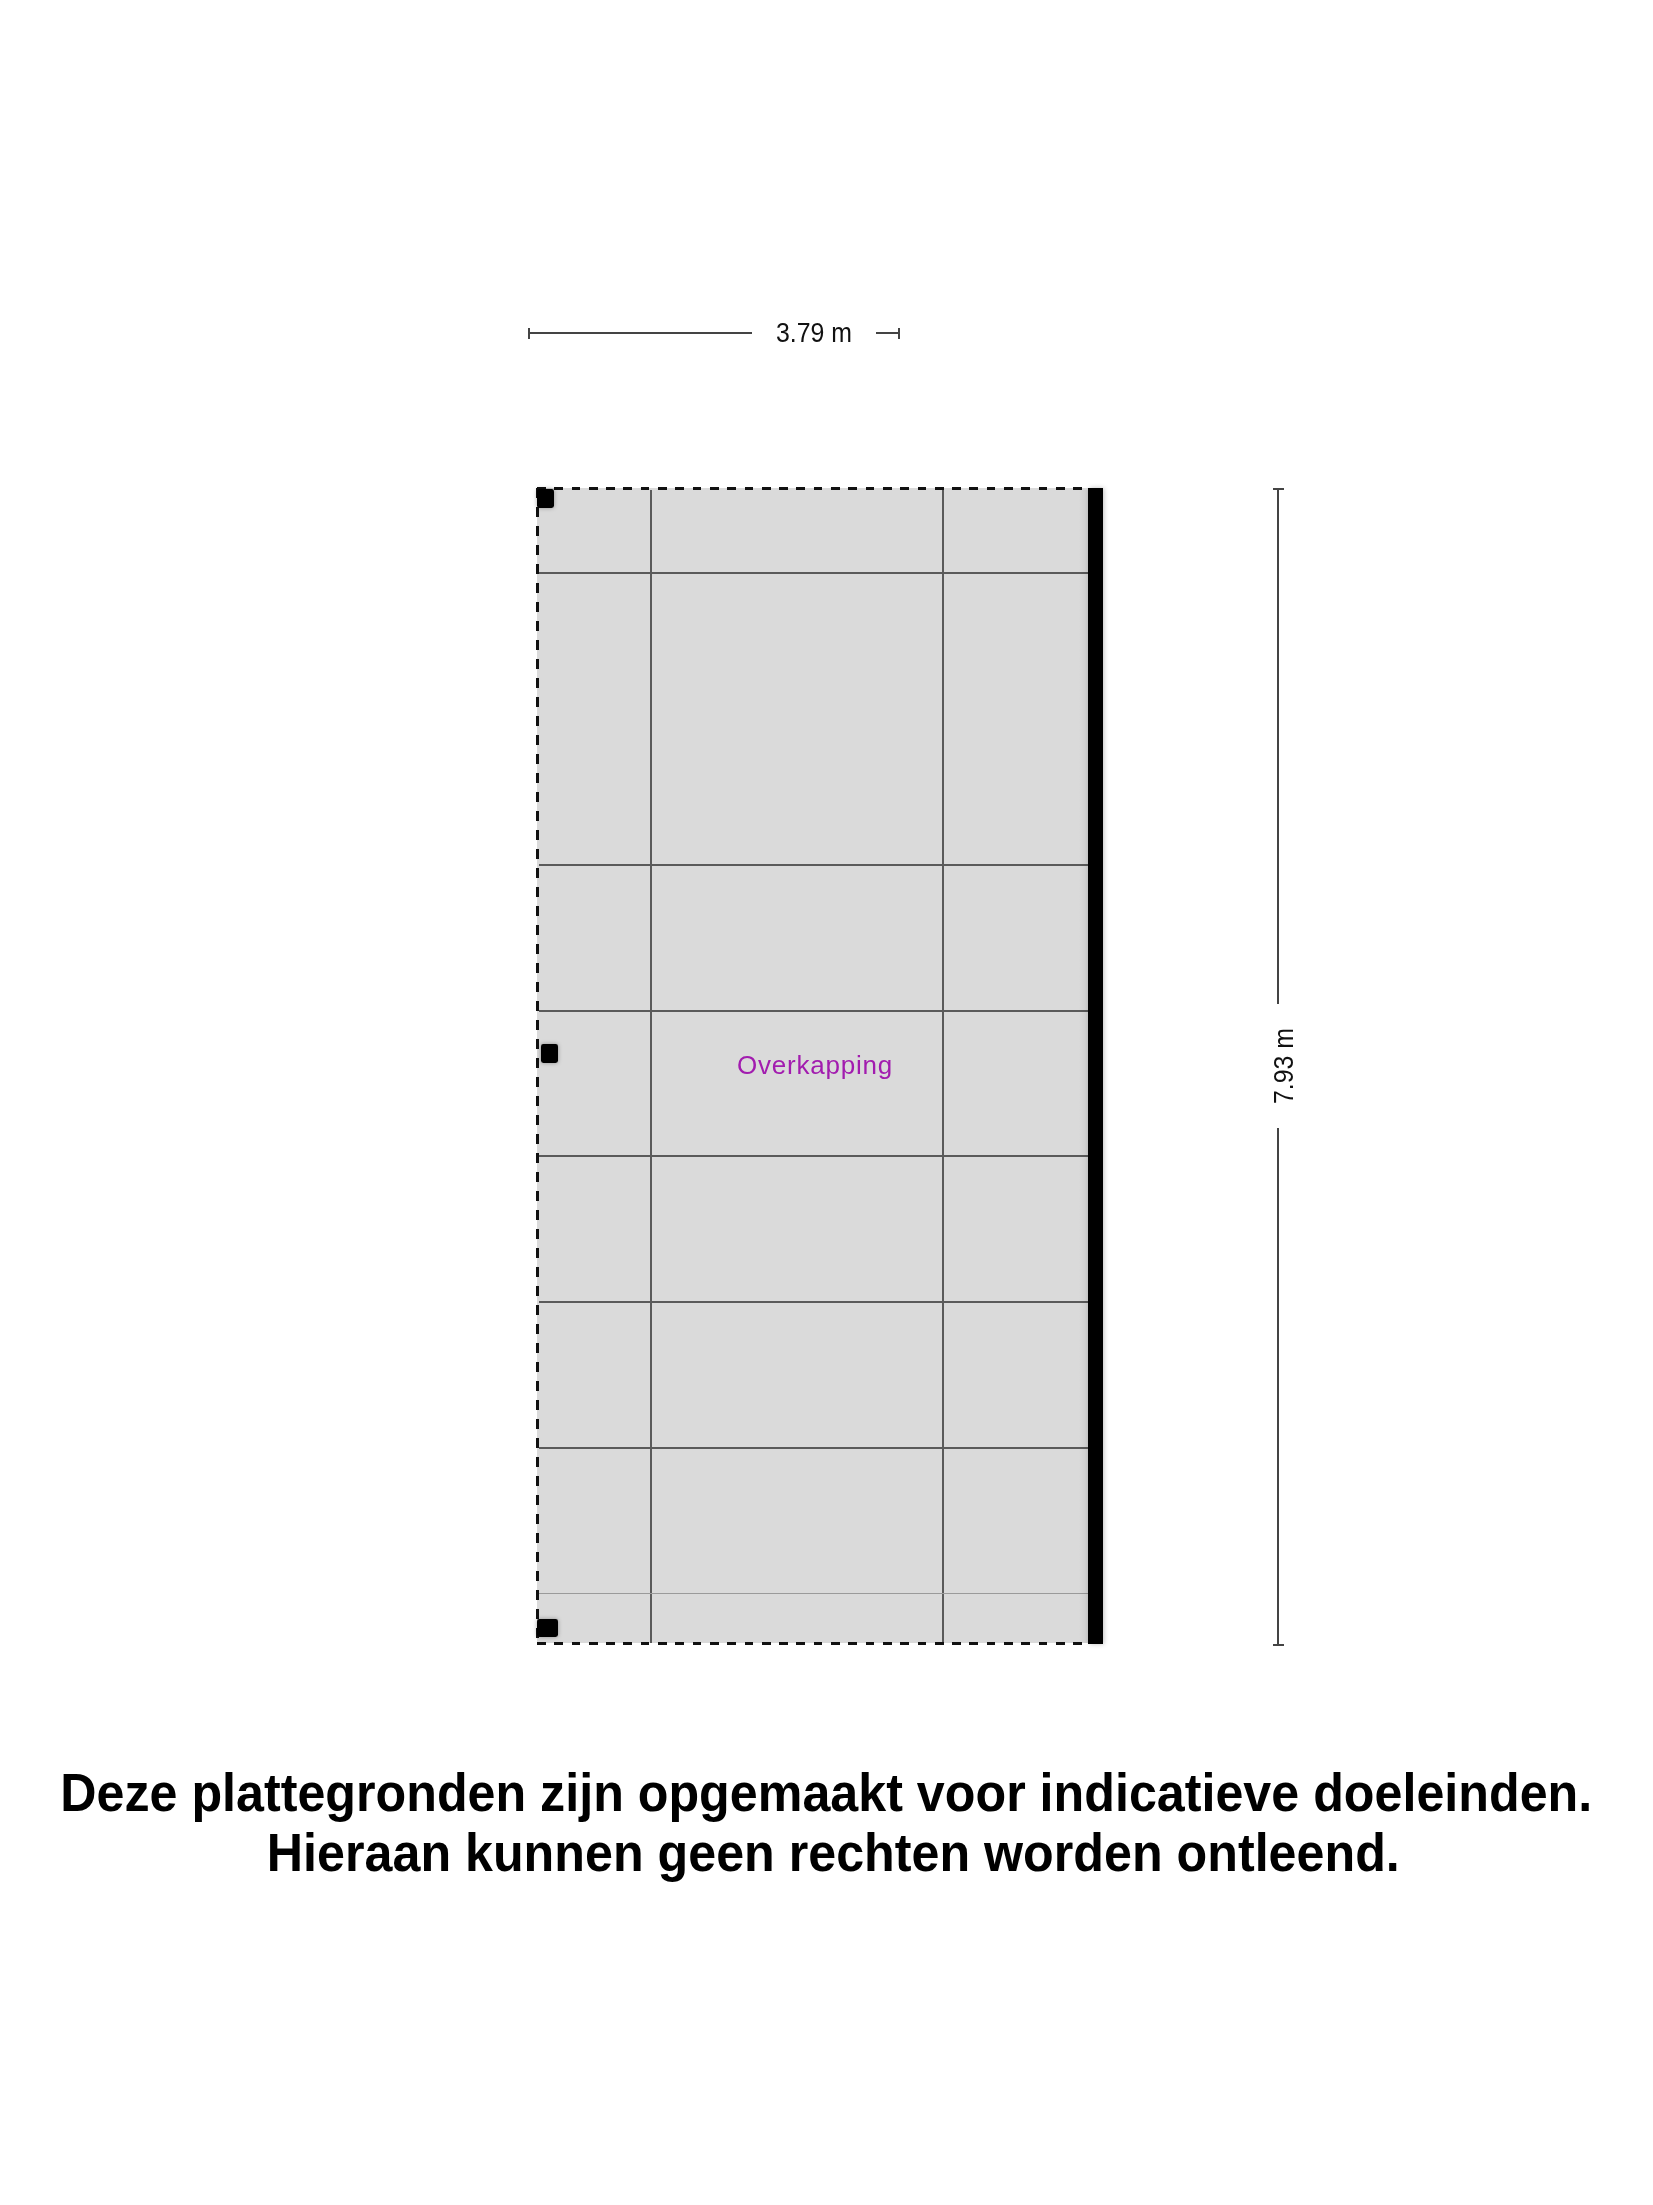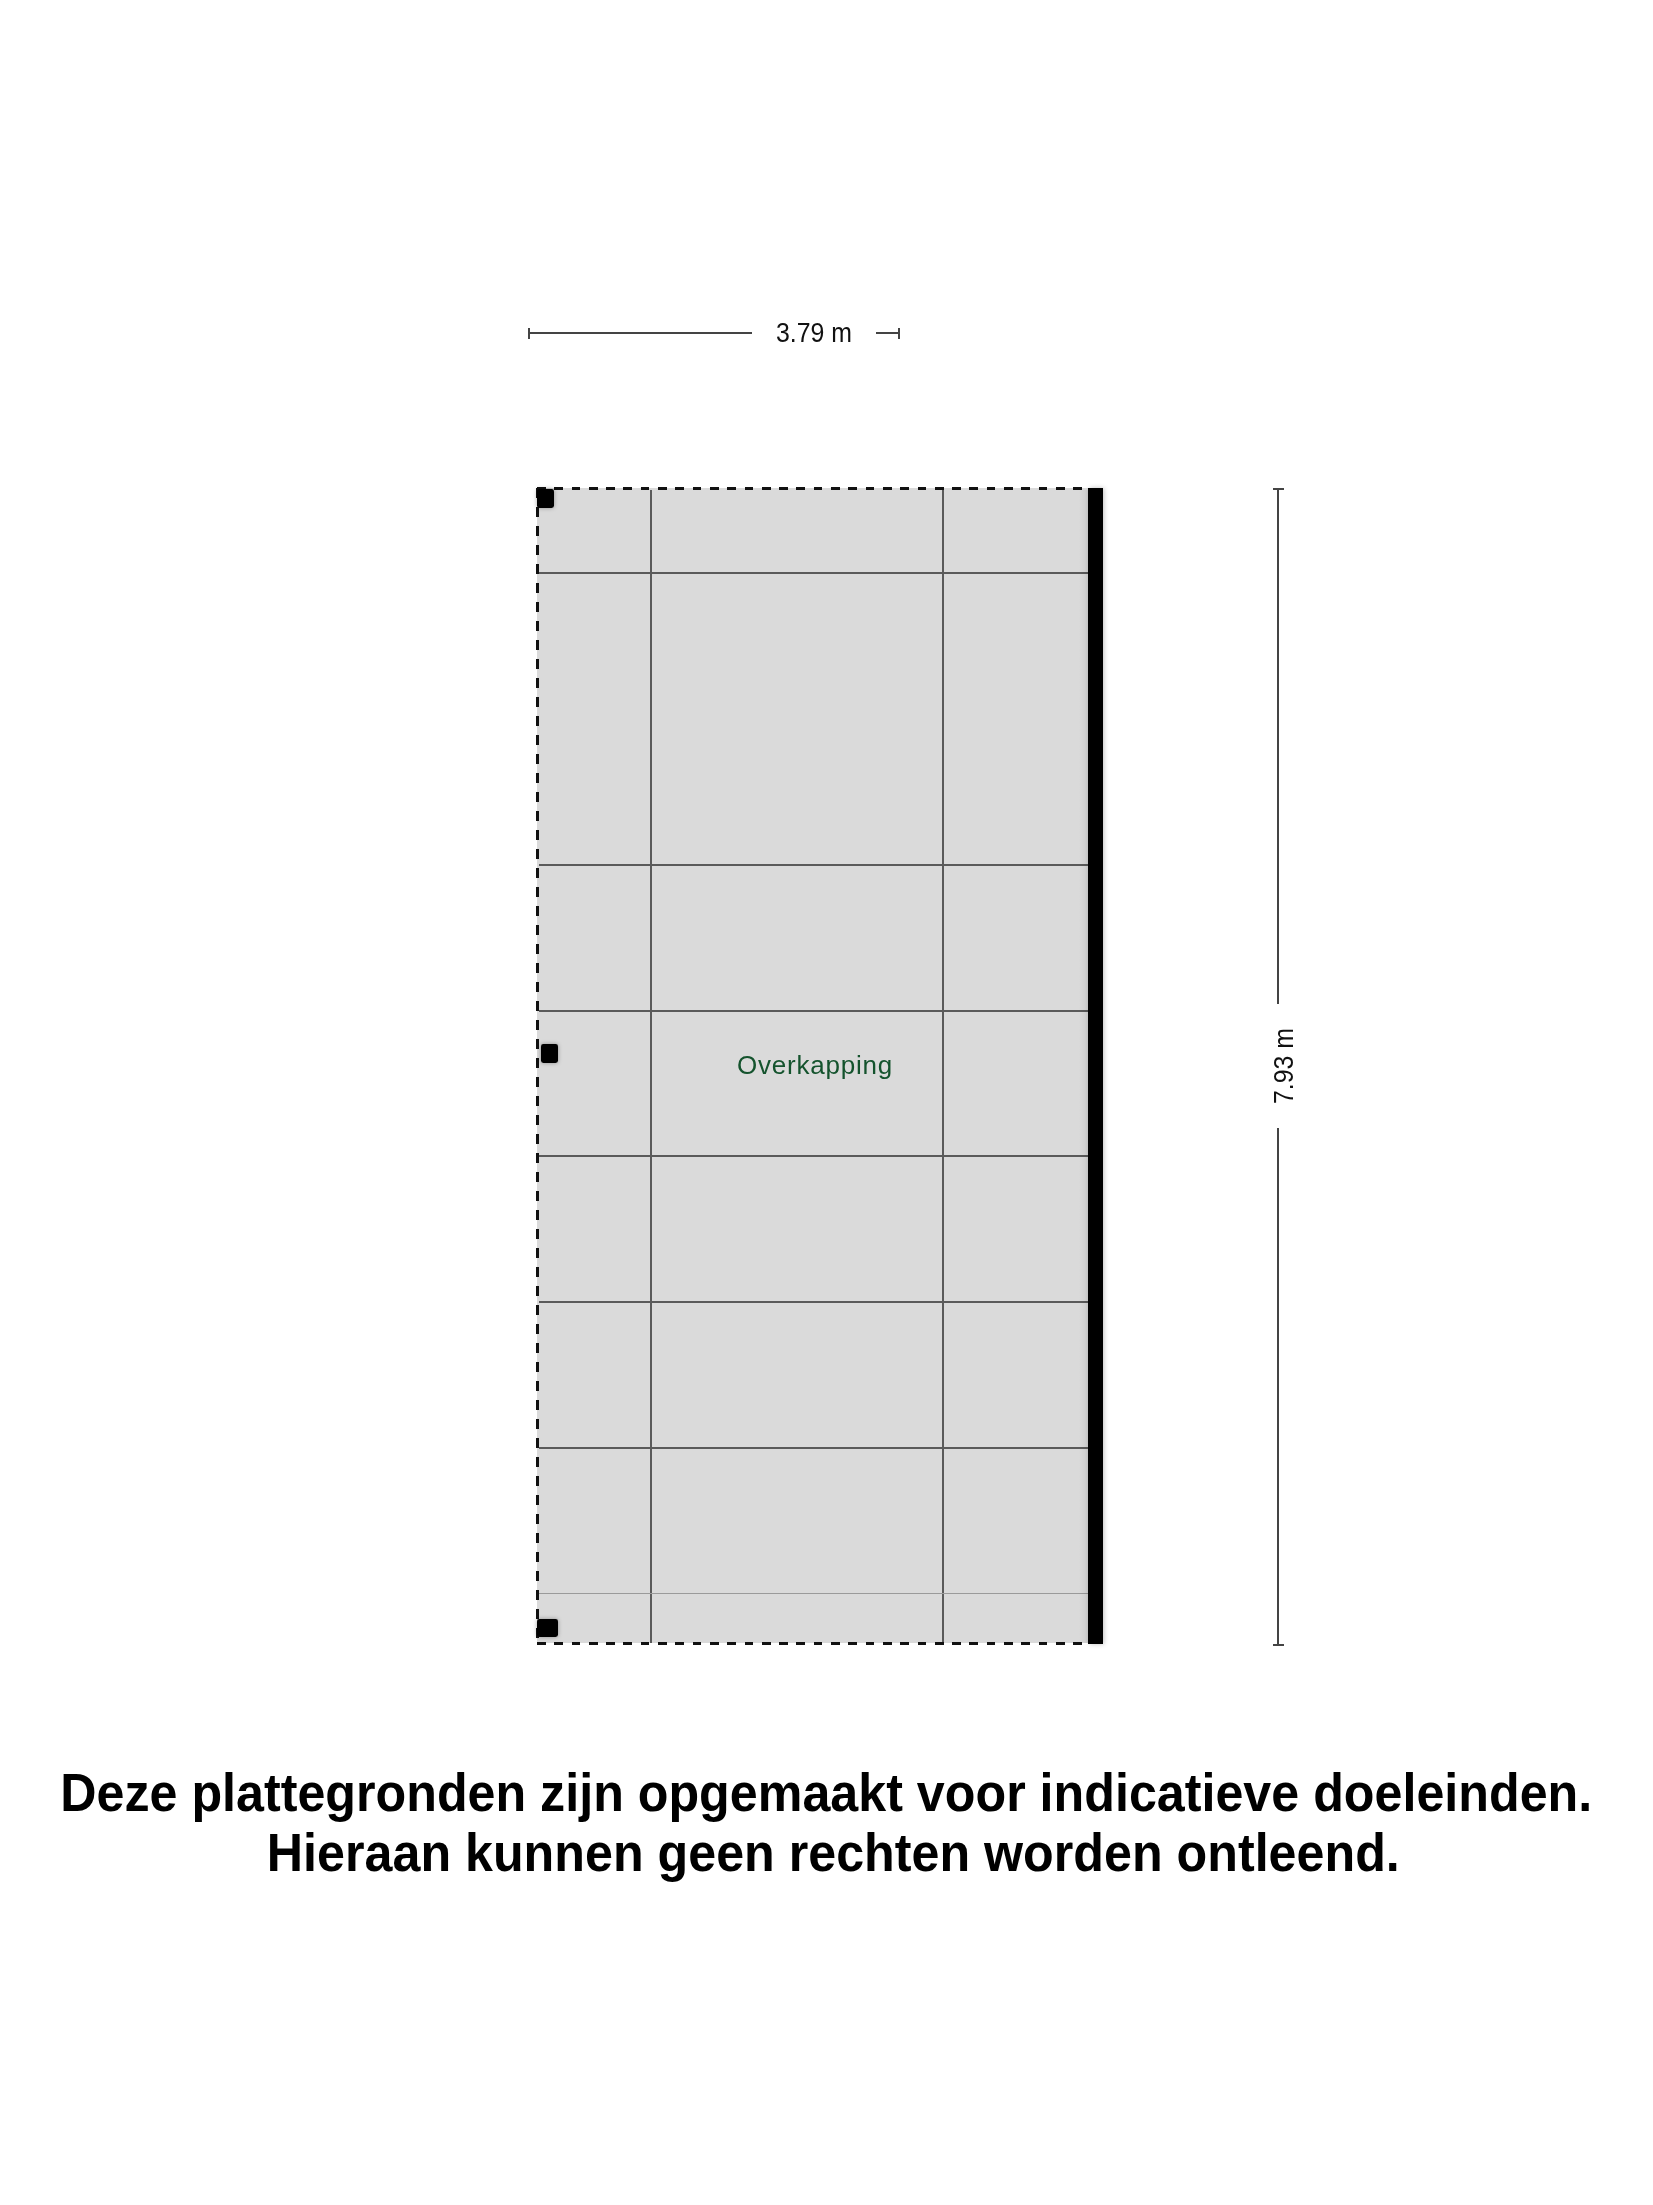--- a/index.html
+++ b/index.html
@@ -19,21 +19,21 @@
   .edge-bottom { position:absolute; left:537px; top:1642px; width:551px; height:3.2px;
     background:repeating-linear-gradient(90deg,#111 0 8.7px,transparent 8.7px 17.3px); }
   .edge-left { position:absolute; left:536px; top:488px; width:3.2px; height:1155px;
     background:repeating-linear-gradient(180deg,#111 0 10.2px,transparent 10.2px 19px); }
   .wall { position:absolute; left:1088px; top:488px; width:15px; height:1156px; background:#000; box-shadow:1.6px 0 4.7px rgba(0,0,0,0.25); }
   .wall-shade { position:absolute; left:1079px; top:490px; width:9.5px; height:1153px; background:linear-gradient(90deg, rgba(0,0,0,0), rgba(0,0,0,0.08)); }
   .gv { position:absolute; width:1.6px; top:490px; height:1153px; background:#5a5a5a; }
   .gh { position:absolute; height:1.6px; left:539px; width:550px; background:#5a5a5a; }
   .gh.faint { background:#9a9a9a; height:0.8px; }
   .post { position:absolute; background:#000; border-radius:2.4px; box-shadow:0 0 4.7px rgba(0,0,0,0.35); }
-  .room-label { position:absolute; left:693px; top:1048px; width:244px; text-align:center; font-size:26px; line-height:35px; letter-spacing:0.8px; color:#14532d; }
+  .room-label { position:absolute; left:693px; top:1048px; width:244px; text-align:center; font-size:26px; line-height:35px; letter-spacing:0.8px; color:#a21caf; }
   
   .footer-line { position:absolute; left:0; width:1654px; text-align:center; font-weight:bold; font-size:54px; line-height:60px; color:#000; transform-origin:center; }
   .footer-1 { top:1762px; transform:translateX(-0.8px) scaleX(0.93); }
   .footer-2 { top:1822px; transform:translateX(6.3px) scaleX(0.93); }
 </style>
 </head>
 <body>
 
 <div>
   <div class="hdim-tick" style="left:528px; top:328px;"></div>

